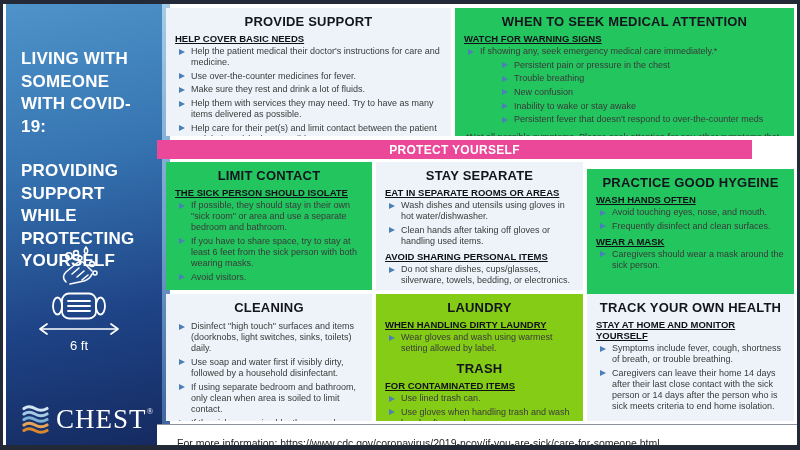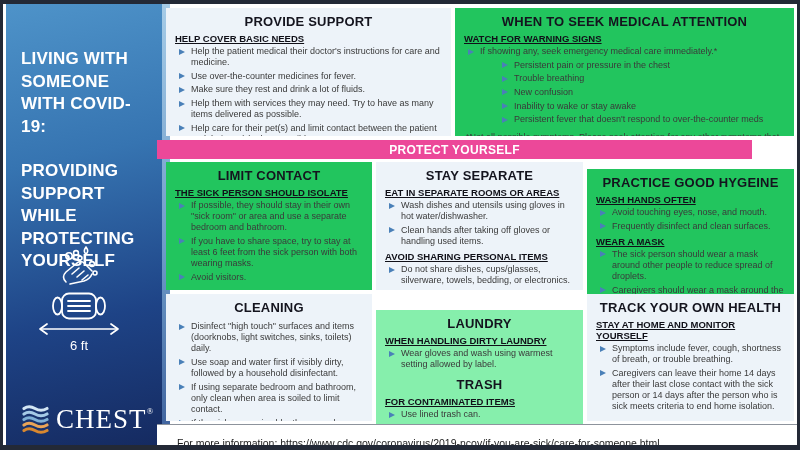--- a/index.html
+++ b/index.html
@@ -30,21 +30,21 @@
   .icon-gap1 { margin-top:16px; } .icon-gap2 { margin-top:18px; }
   .dist-label { color:#fff; font-size:13px; margin-top:2px; }
   .logo { position:absolute; bottom:10px; left:16px; display:flex; align-items:center; gap:7px; }
   .logo-text { font-family:"Liberation Serif", serif; font-size:27px; color:#fff; letter-spacing:1px; }
   .logo-reg { font-size:9px; vertical-align:14px; letter-spacing:0; }
 
   
   .panel { position:absolute; padding:5px 9px 8px; overflow:hidden; }
   .panel.light { background:#edf3f9; }
   .panel.dark  { background:#22c55e; }
-  .panel.darker{ background:#86efac;margin-top:16px; }
+  .panel.darker{ background:#84cc16; }
   .panel h2 { font-size:13px; color:#14141e; text-align:center; margin:1px 0 4px; letter-spacing:.2px; }
   .panel h3 { font-size:9.5px; color:#101018; margin:4px 0 2px;text-decoration:underline; }
   .panel h2.mid { margin-top:7px; }
   ul { list-style:none; }
   .blt, li { display:flex; gap:6px; font-size:9px; line-height:1.24; color:#3a3a3a; margin:0 0 2.5px; padding-left:4px; }
   .arrow { flex:0 0 auto; margin-top:2.5px; width:0; height:0;
     border-top:3.3px solid transparent; border-bottom:3.3px solid transparent; border-left:6px solid #4a80b8; }
   ul.sub { margin-left:34px; }
   .footnote { font-size:9px; line-height:1.25; color:#3a3a3a; margin-top:7px; padding-left:2px; }
 
@@ -237,24 +237,20 @@
           </li>
           <li>
             <span class="arrow"></span>
             <span>Frequently disinfect and clean surfaces.</span>
           </li>
         </ul>
     <h3>WEAR A MASK</h3>
     <ul>
           <li>
             <span class="arrow"></span>
-            <span>The sick person should wear a mask around other people to reduce spread of droplets.</span>
-          </li>
-          <li>
-            <span class="arrow"></span>
             <span>Caregivers should wear a mask around the sick person.</span>
           </li>
         </ul>
   </section>
 
   <section class="panel light p-clean">
     <h2>CLEANING</h2>
     <ul style="margin-top:6px">
           <li>
             <span class="arrow"></span>

